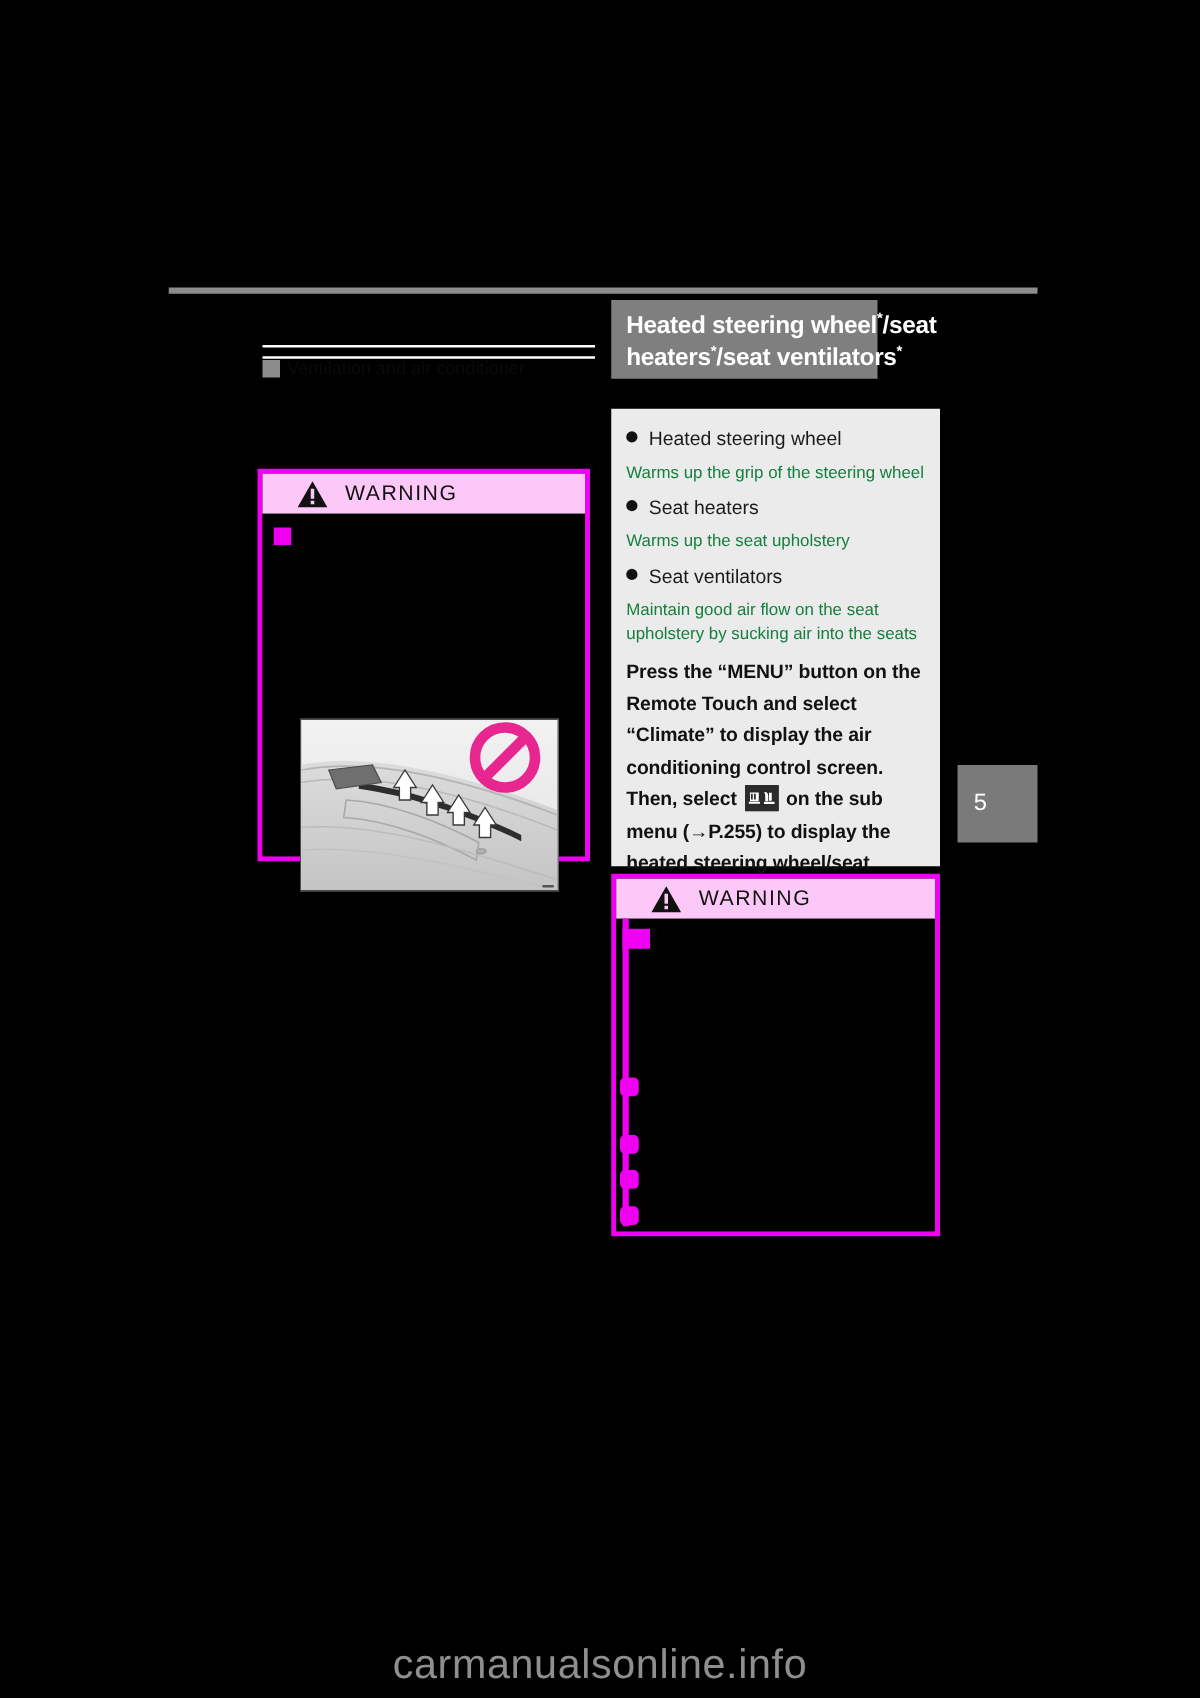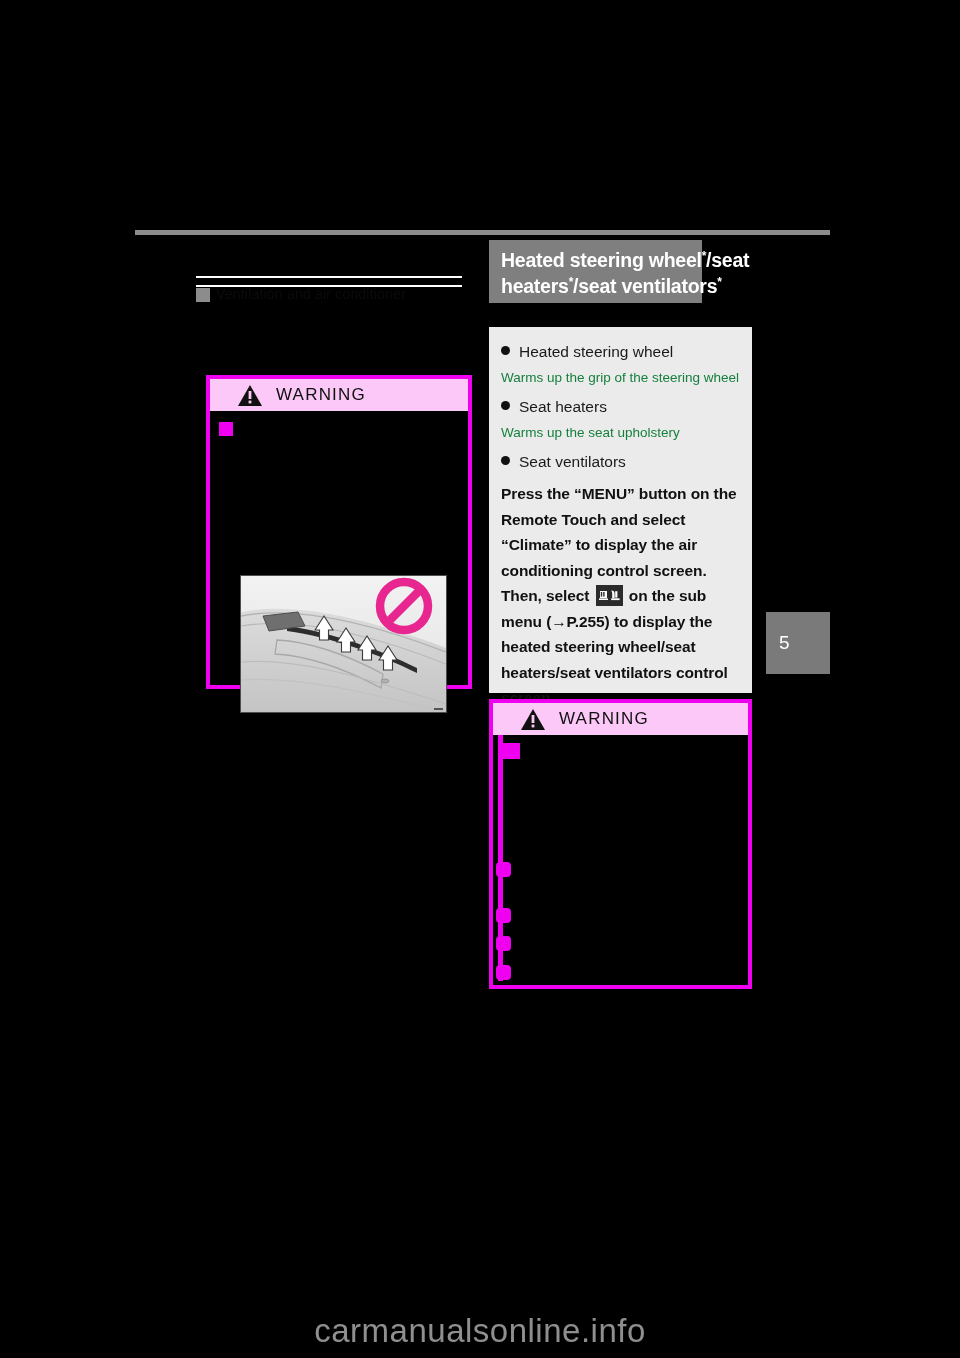--- a/index.html
+++ b/index.html
@@ -47,21 +47,21 @@
     display: flex;
     align-items: center;
     justify-content: flex-start;
     padding-left: 13px;
     box-sizing: border-box;
   }
 
   
   .left-col {
     position: absolute;
-    left: 196px;
+    left: 210px;
     top: 272px;
     width: 266px;
   }
 
   
   .redacted-head {
     position: relative;
     width: 266px;
     height: 34px;
   }
@@ -381,20 +381,21 @@
     <div class="feat-item">
       <span class="feat-dot"></span>
       <span class="feat-name">Seat heaters</span>
     </div>
     <div class="feat-desc">Warms up the seat upholstery</div>
 
     <div class="feat-item">
       <span class="feat-dot"></span>
       <span class="feat-name">Seat ventilators</span>
     </div>
+    <div class="feat-desc">Maintain good air flow on the seat upholstery by sucking air into the seats</div>
 
     <div class="proc-text">
       <span>Press the “MENU” button on the Remote Touch and select “Climate” to display the air conditioning control screen. Then, select</span>
       <span class="inline-icon">
         <svg width="27" height="21" viewBox="0 0 27 21">
           <rect x="0" y="0" width="27" height="21" fill="#2b2b2b"></rect>
 
           <path d="M4,6 L4,13 L11,13 L11,6 Z" fill="#ffffff"></path>
           <rect x="4.8" y="7" width="1.4" height="4.6" fill="#2b2b2b"></rect>
           <rect x="7.2" y="7" width="1.4" height="4.6" fill="#2b2b2b"></rect>

